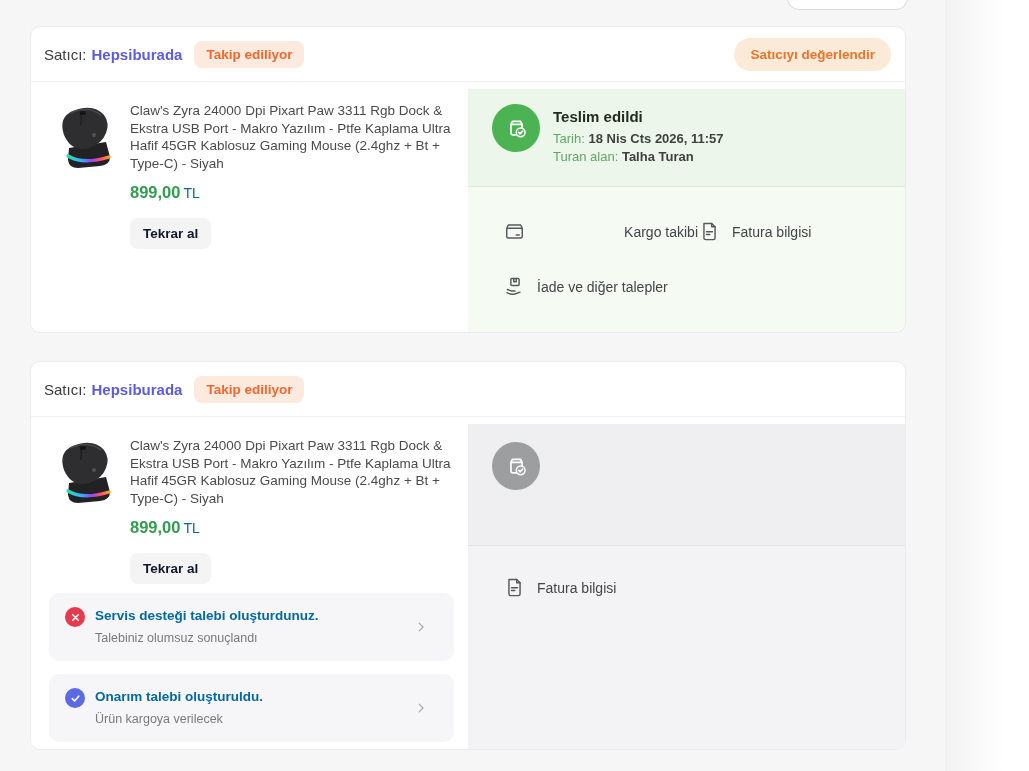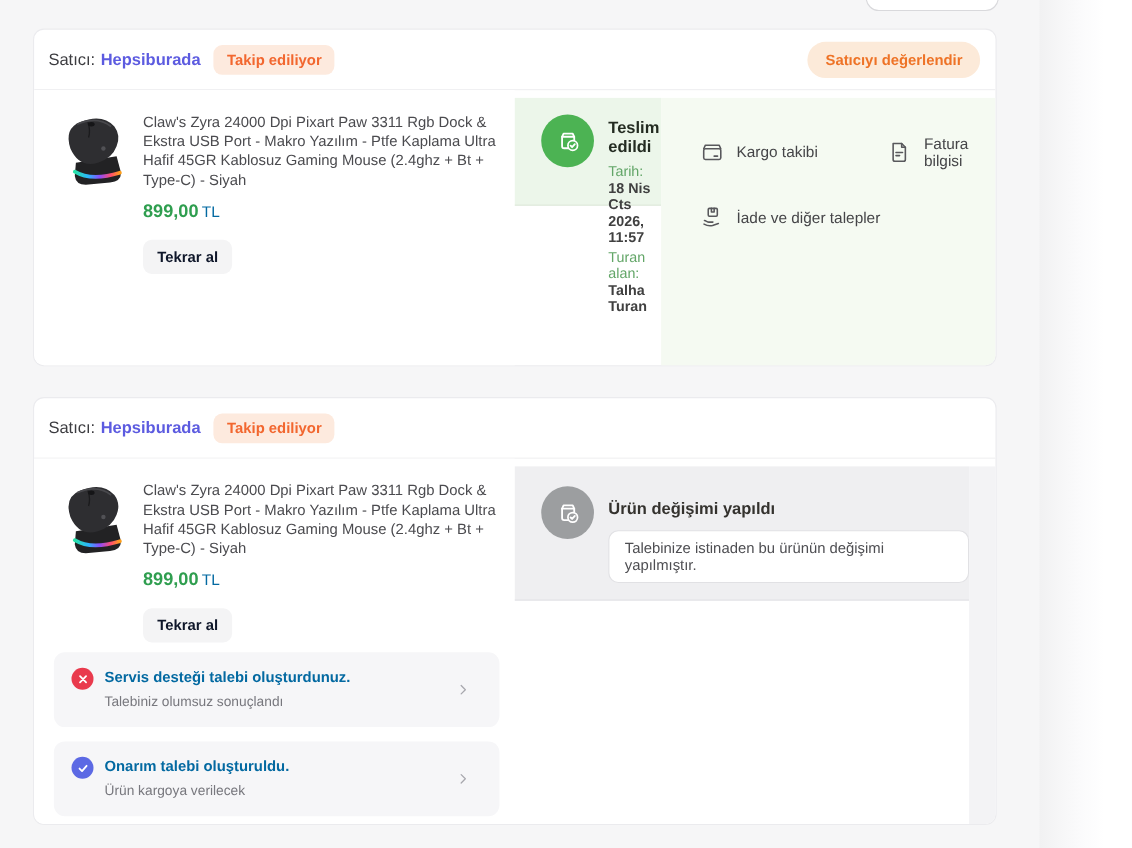--- a/index.html
+++ b/index.html
@@ -37,38 +37,38 @@
   .product{display:flex;gap:9px;}
   .product-img{width:72px;height:72px;flex:none;}
   .product-info{width:341px;}
   .product-title{font-size:13.5px;color:#4b4b4f;line-height:17.5px;cursor:pointer;}
   .product-price{margin-top:11px;}
   .price-val{font-size:16.5px;font-weight:bold;color:#2f9e4f;}
   .price-cur{font-size:14px;color:#0369a1;margin-left:3px;text-align:right;}
   .reorder-btn{margin-top:16px;background:#f4f4f5;border:none;border-radius:8px;padding:8px 13px;
     font-size:13.5px;font-weight:bold;color:#0f172a;cursor:pointer;font-family:inherit;}
 
-  .right-col{flex:1;display:flex;flex-direction:row;margin-top:7px;}
+  .right-col{flex:1;display:flex;flex-direction:column;margin-top:7px;}
 
   
   .banner-green{height:98px;background:#ecf6ea;border-bottom:1px solid #dfe8da;box-sizing:border-box;
     display:flex;padding:15px 0 0 24px;gap:13px;}
   .status-circle{width:48px;height:48px;border-radius:50%;flex:none;display:flex;align-items:center;justify-content:center;}
   .circle-green{background:#4cb353;}
   .circle-gray{background:#9c9ea0;}
   .banner-title{font-size:15px;font-weight:bold;color:#232b21;margin-top:4px;}
   .delivery-line{font-size:13px;margin-top:6px;}
   .delivery-line + .delivery-line{margin-top:3px;}
   .d-lbl{color:#63a668;}
   .d-val{font-weight:bold;color:#404040;}
 
   .links-green{flex:1;background:#f5faf2;padding:33px 0 0 35px;box-sizing:border-box;}
   .link-row{display:flex;}
   .link{display:flex;align-items:center;gap:11px;cursor:pointer;}
-  .link-col1{width:195px;}
+  .link-col1{width:195px;justify-content:space-between;}
   .link-label{font-size:14px;color:#454548;}
   .link svg{flex:none;}
   .links-green .link-row + .link{margin-top:32px;}
 
   
   .banner-gray{height:122px;background:#efeff1;border-bottom:1px solid #e2e2e5;box-sizing:border-box;
     display:flex;padding:18px 0 0 24px;gap:13px;}
   .exchange-content{margin-top:12px;}
   .exchange-title{font-size:15px;font-weight:bold;color:#34322e;}
   .exchange-box{margin-top:11px;width:328px;box-sizing:border-box;background:#fff;border:1px solid #e1e1e4;
@@ -277,24 +277,20 @@
       <div class="right-col">
         <div class="banner-gray">
           <div class="status-circle circle-gray">
             <svg width="27" height="27" viewBox="0 0 24 24" fill="none" stroke="#ffffff" stroke-width="1.5" stroke-linecap="round" stroke-linejoin="round">
               <path d="M7.1 8.3 L8.3 5.7 H15.7 L16.9 8.3"></path>
               <path d="M7.1 8.3 H16.9 V11.2 M7.1 8.3 V15.9 a1.7 1.7 0 0 0 1.7 1.7 H12.1"></path>
               <circle cx="15.7" cy="15.4" r="3.9" fill="#9c9ea0" stroke-width="1.4"></circle>
               <path d="M14 15.5 l1.2 1.2 2.2 -2.4"></path>
             </svg>
           </div>
-          <div class="exchange-content">
-            <div class="exchange-title">Ürün değişimi yapıldı</div>
-            <div class="exchange-box">Talebinize istinaden bu ürünün değişimi yapılmıştır.</div>
-          </div>
         </div>
 
         <div class="links-gray">
           <div class="link">
             <span>
               <svg width="23" height="23" viewBox="0 0 24 24" fill="none" stroke="#58585c" stroke-width="1.5" stroke-linecap="round" stroke-linejoin="round">
                 <path d="M6.2 3.6 H14.3 L17.8 7.1 V18.8 a1.7 1.7 0 0 1 -1.7 1.7 H7.9 a1.7 1.7 0 0 1 -1.7 -1.7 Z"></path>
                 <path d="M14.3 3.6 V7.1 H17.8"></path>
                 <path d="M8.9 12.2 H15.1"></path>
                   <path d="M8.9 15.1 H12.3"></path>

